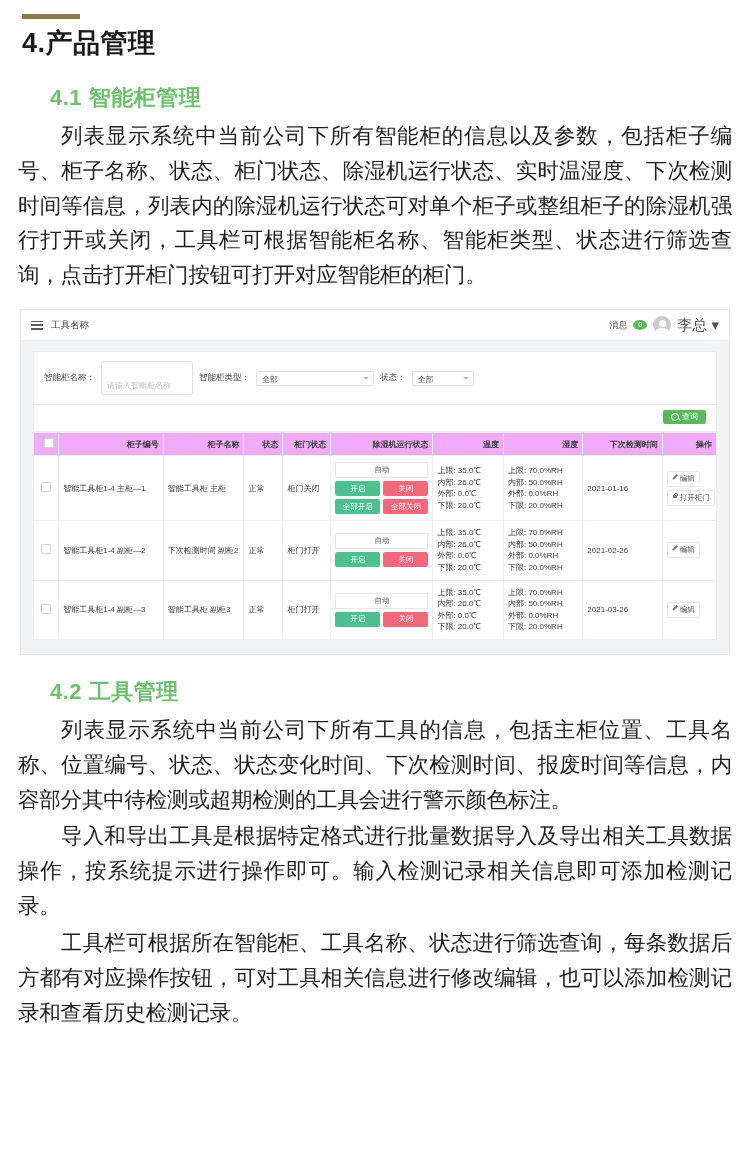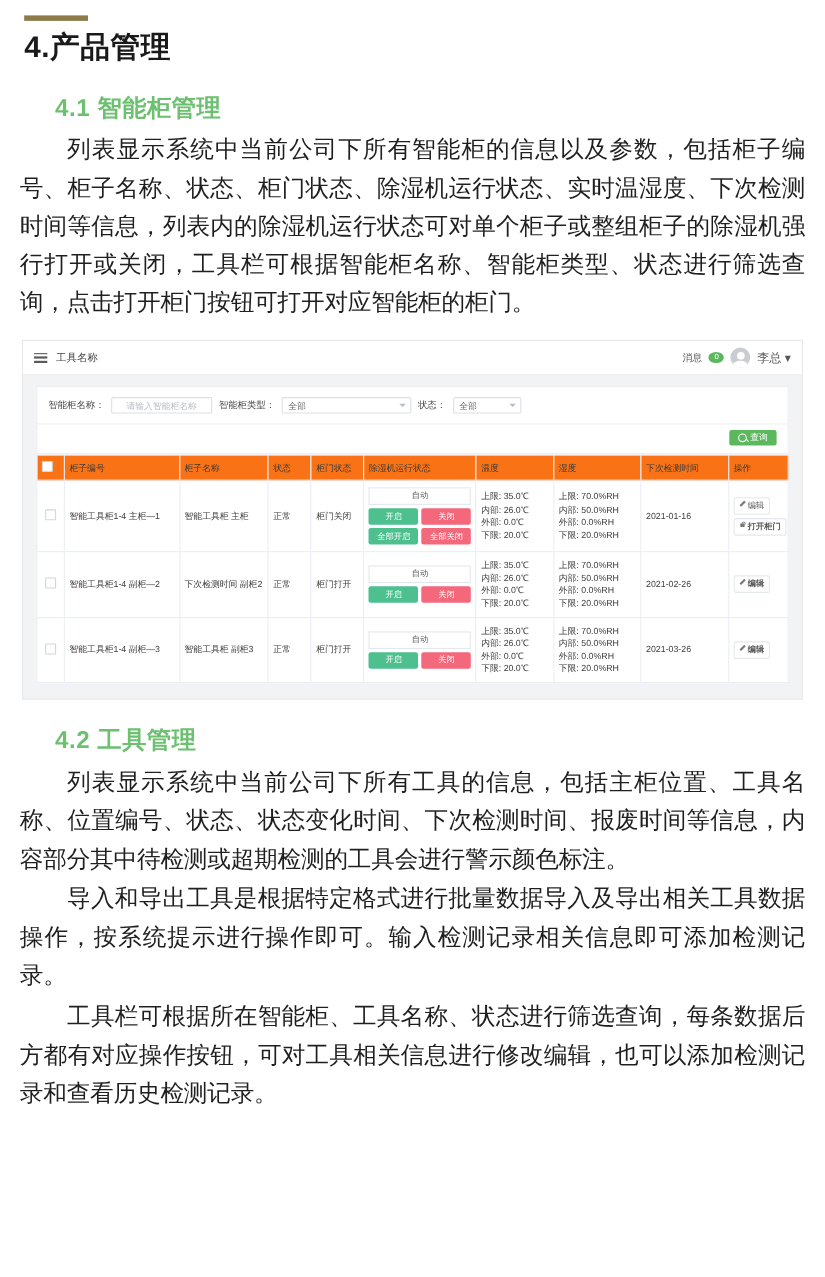--- a/index.html
+++ b/index.html
@@ -123,46 +123,45 @@
     background: #fff;
   }
   .avatar::after {
     content: "";
     position: absolute;
     bottom: -3px; left: 2px;
     width: 14px; height: 9px;
     border-radius: 50% 50% 0 0;
     background: #fff;
   }
-  .user-name { font-size: 11px; color: #555; }
+  .user-name { font-size: 15px; color: #555; }
 
   .app-body { padding: 10px 12px 14px 12px; }
 
   .filter-card {
     background: #ffffff;
     border: 1px solid #ededed;
     padding: 9px 10px 9px 10px;
     display: flex;
     align-items: center;
     gap: 6px;
     flex-wrap: wrap;
   }
   .f-label { font-size: 8.5px; color: #444; white-space: nowrap; }
   .f-input {
     border: 1px solid #dcdfe6;
     border-radius: 2px;
     height: 15px;
     line-height: 15px;
     font-size: 8px;
     color: #b8bcc3;
-    padding: 0 5px;
+    padding: 16px 5px;
     background: #fff;
     min-width: 92px;
     box-sizing: border-box;
-    text-align: center;
   }
   .f-select {
     border: 1px solid #dcdfe6;
     border-radius: 2px;
     height: 15px;
     line-height: 15px;
     font-size: 8px;
     color: #666;
     padding: 0 14px 0 5px;
     background: #fff;
@@ -216,25 +215,25 @@
   }
 
   table.grid {
     width: 100%;
     border-collapse: collapse;
     background: #fff;
     font-size: 8px;
     table-layout: fixed;
   }
   table.grid th {
-    background: #f97316;
+    background: #f0abfc;
     border: 1px solid #ebeef5;
-    font-weight: normal;
+    font-weight: bold;
     color: #3a3a3a;
-    text-align: left;
+    text-align: right;
     padding: 5px 4px;
     font-size: 8px;
   }
   table.grid td {
     border: 1px solid #ebeef5;
     padding: 6px 4px;
     vertical-align: middle;
     color: #3b3b3b;
     font-size: 8px;
   }
@@ -274,21 +273,21 @@
     gap: 2px;
     font-size: 7.5px;
     color: #555;
     border: 1px solid #e4e7ed;
     border-radius: 2px;
     padding: 2px 4px;
     margin-bottom: 3px;
     background: #fff;
     white-space: nowrap;
   }
-  .op-btn:last-child { margin-bottom: 0; font-weight: bold; }
+  .op-btn:last-child { margin-bottom: 0; }
   .pencil, .lock {
     display: inline-block;
     width: 6px; height: 6px;
     position: relative;
   }
   .pencil::before {
     content: "";
     position: absolute;
     left: 0; top: 2px;
     width: 6px; height: 1.6px;

